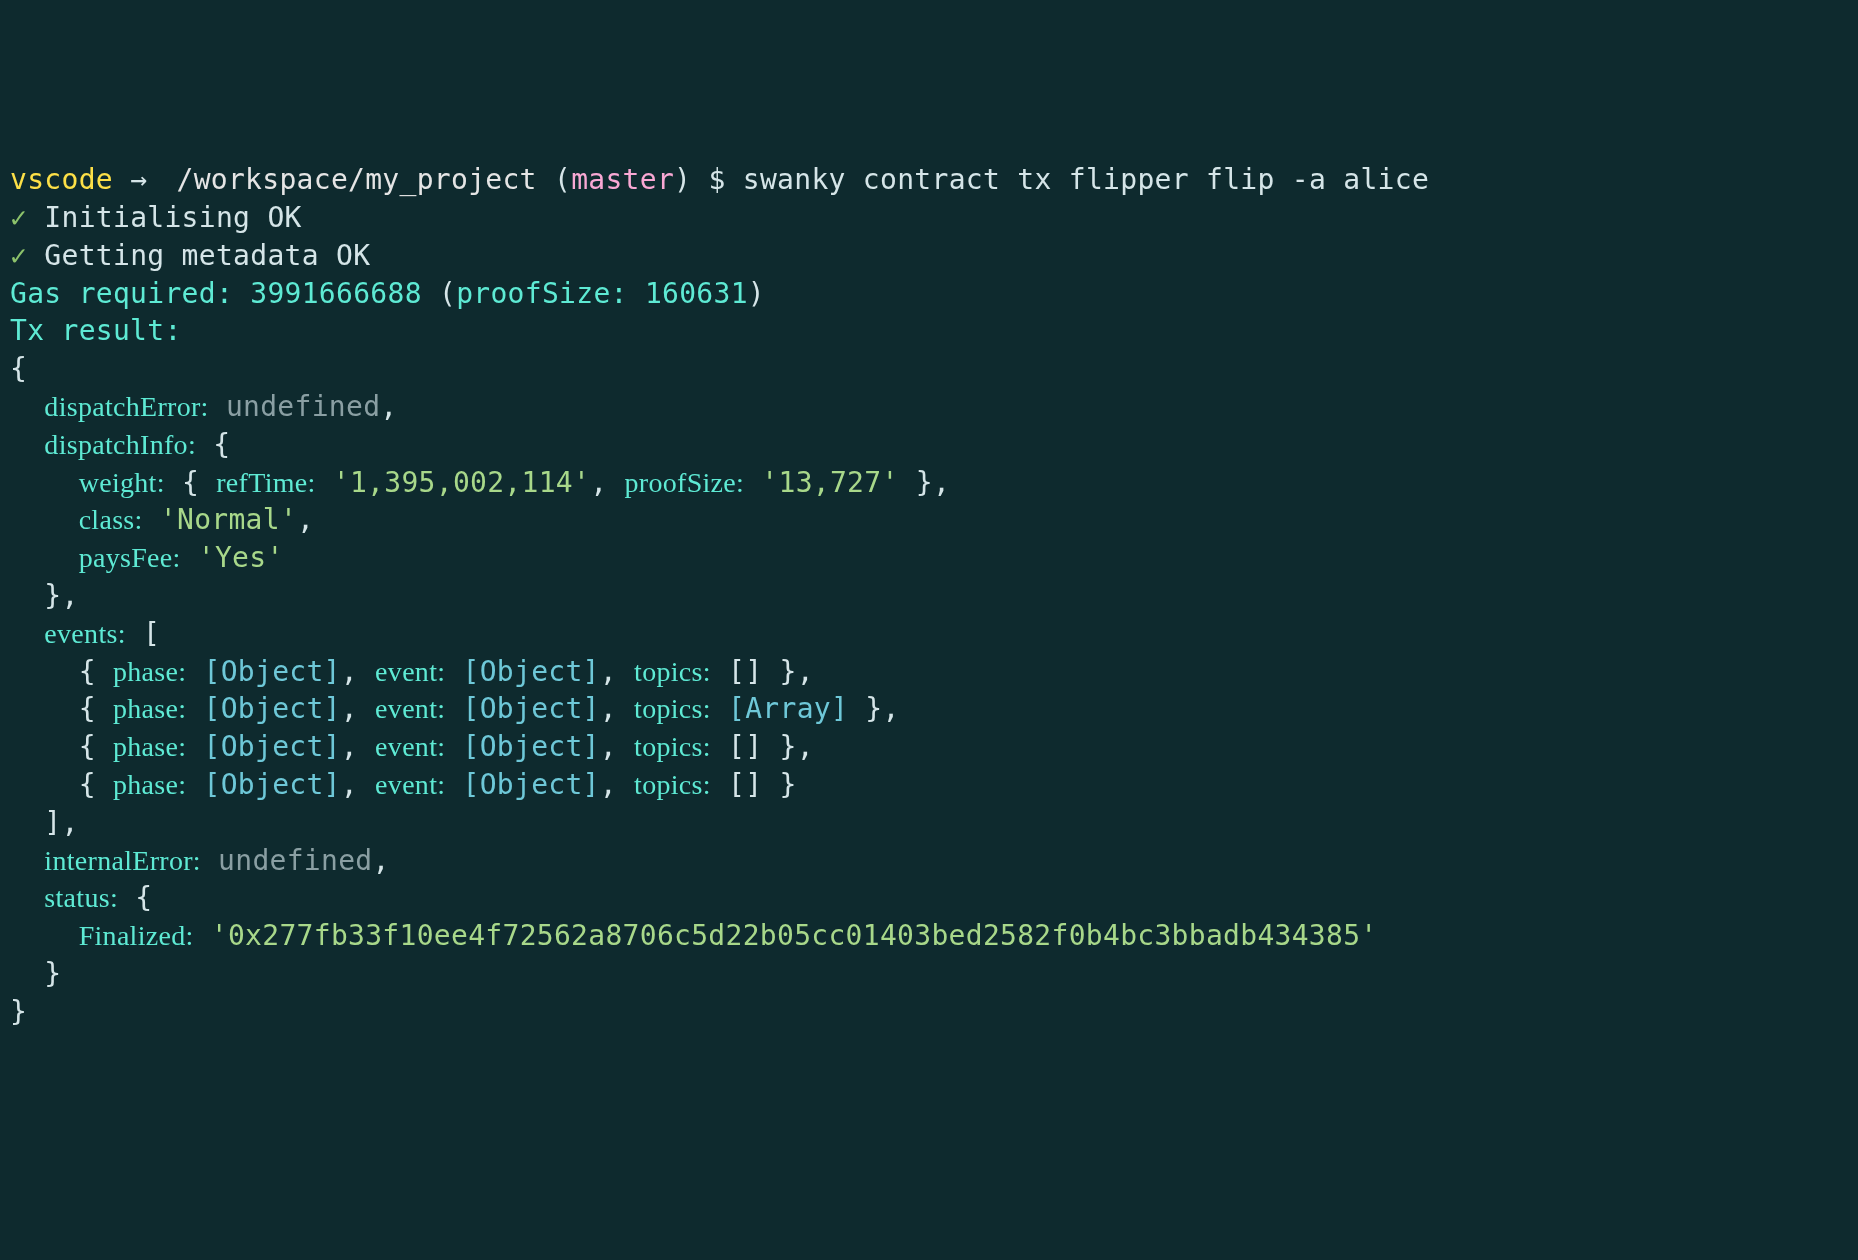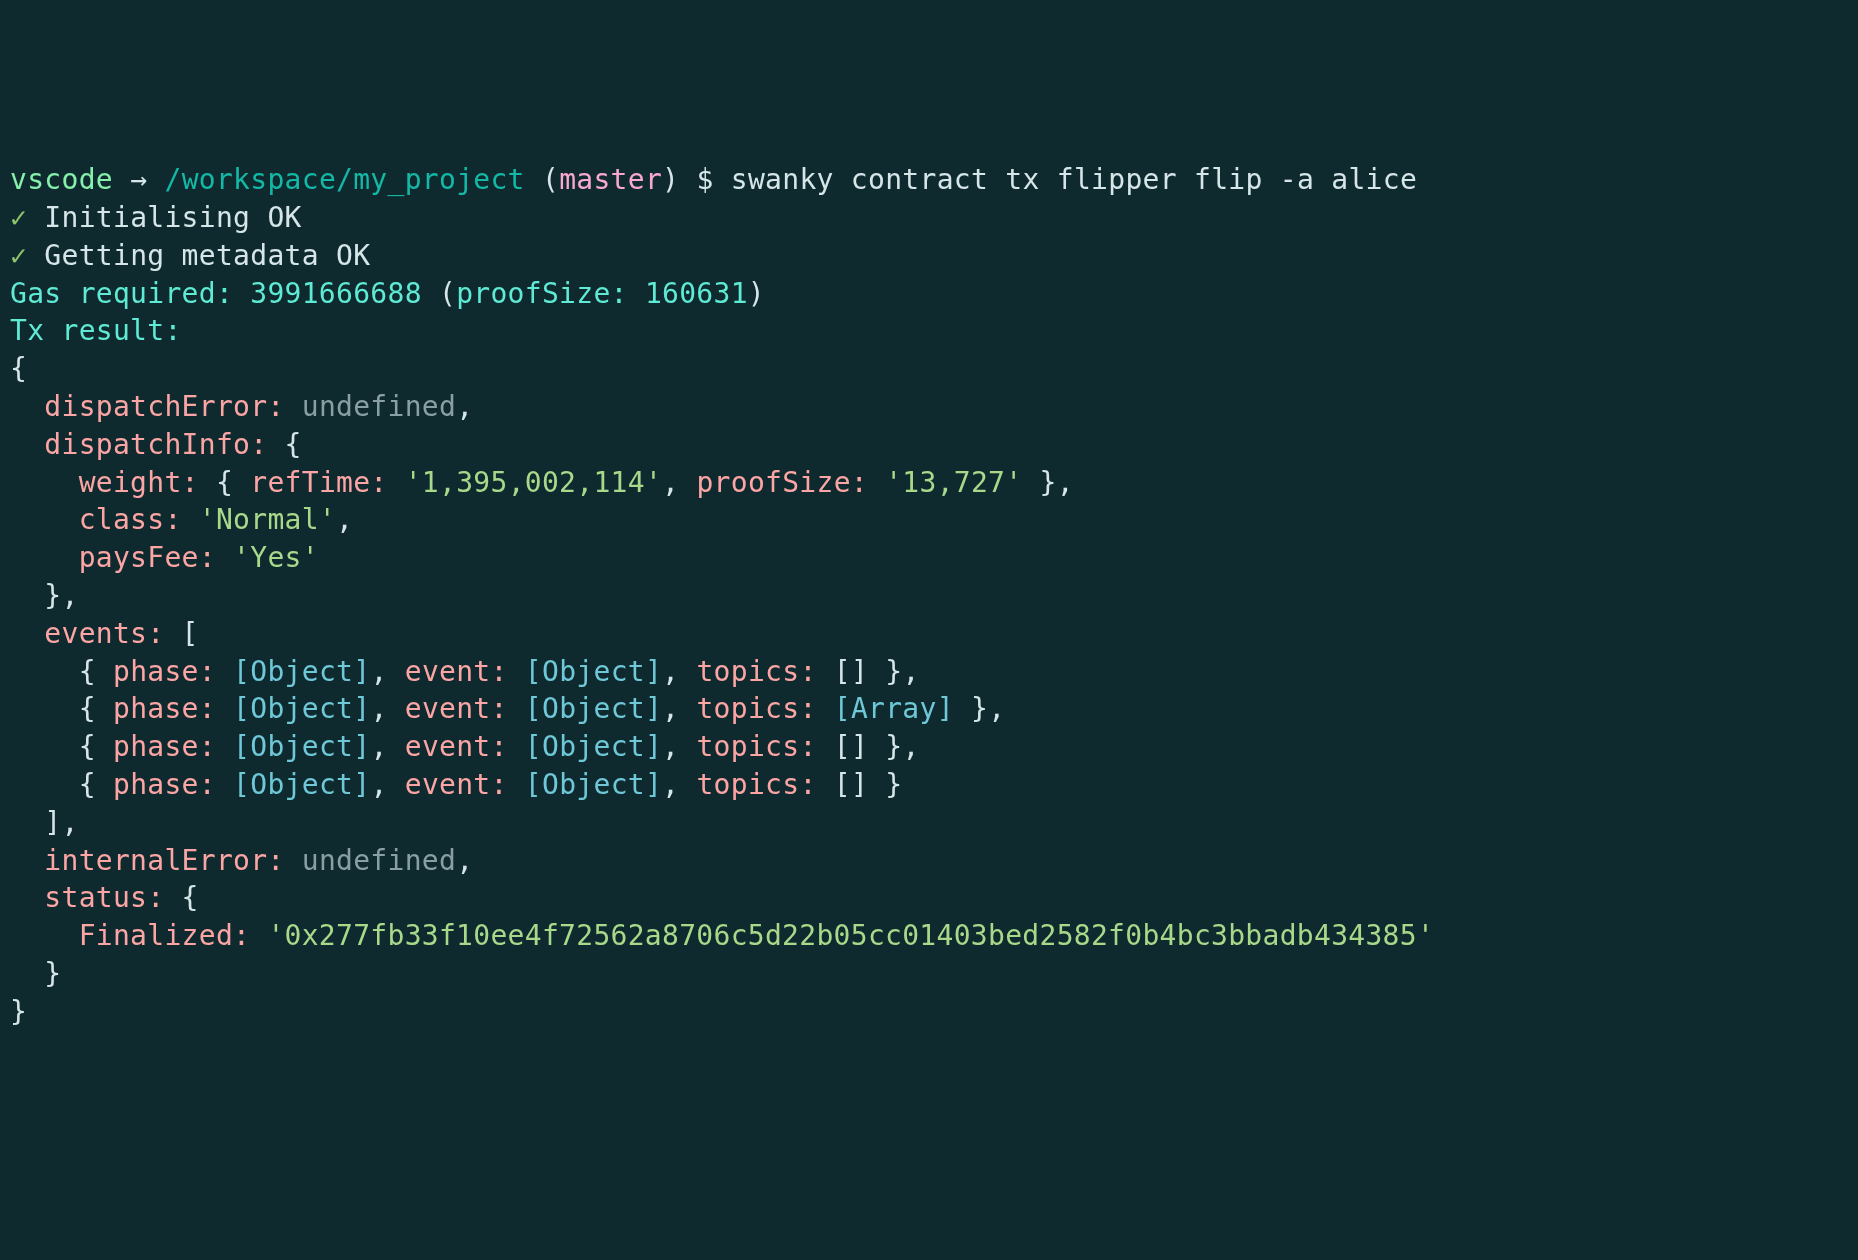--- a/index.html
+++ b/index.html
@@ -10,34 +10,34 @@
     body {
       background-color: #0e2a2e;
       color: #d5e5e8;
       font-family: 'Menlo', 'Monaco', 'Consolas', monospace;
       font-size: 28px;
       line-height: 1.35;
       padding: 10px;
       white-space: pre;
       letter-spacing: 0.3px;
     }
-    .prompt-user { color: #86efac; }
+    .prompt-user { color: #fde047; }
     .prompt-arrow { color: #d5e5e8; }
-    .prompt-path { color: #14b8a6; }
+    .prompt-path { color: #e5e5e5; margin-left: 12px; }
     .prompt-branch { color: #f9a8d4; }
     .prompt-dollar { color: #d5e5e8; }
     .prompt-cmd { color: #d5e5e8; text-align: right; }
     .check { color: #8cc26b; }
     .ok-text { color: #d5e5e8; }
     .gray-text { color: #5eead4; }
     .undefined-val { color: #8a9fa3; }
     .string-val { color: #a8d88a; }
     .object-ref { color: #6ec8d8; }
     .punct { color: #d5e5e8; }
-    .key { color: #fca5a5; }
+    .key { color: #5eead4; font-family: Liberation Serif, serif; }
     .paren { color: #d5e5e8; }
   </style>
 </head>
 <body>
 
 
 
 <div><span><span class="prompt-user">vscode</span> <span class="prompt-arrow">→</span> <span class="prompt-path">/workspace/my_project</span> <span class="paren">(</span><span class="prompt-branch">master</span><span class="paren">)</span> <span class="prompt-dollar">$</span> <span class="prompt-cmd">swanky contract tx flipper flip -a alice</span></span>
 <span><span class="check">✓</span> <span class="ok-text">Initialising OK</span></span>
 <span><span class="check">✓</span> <span class="ok-text">Getting metadata OK</span></span>

